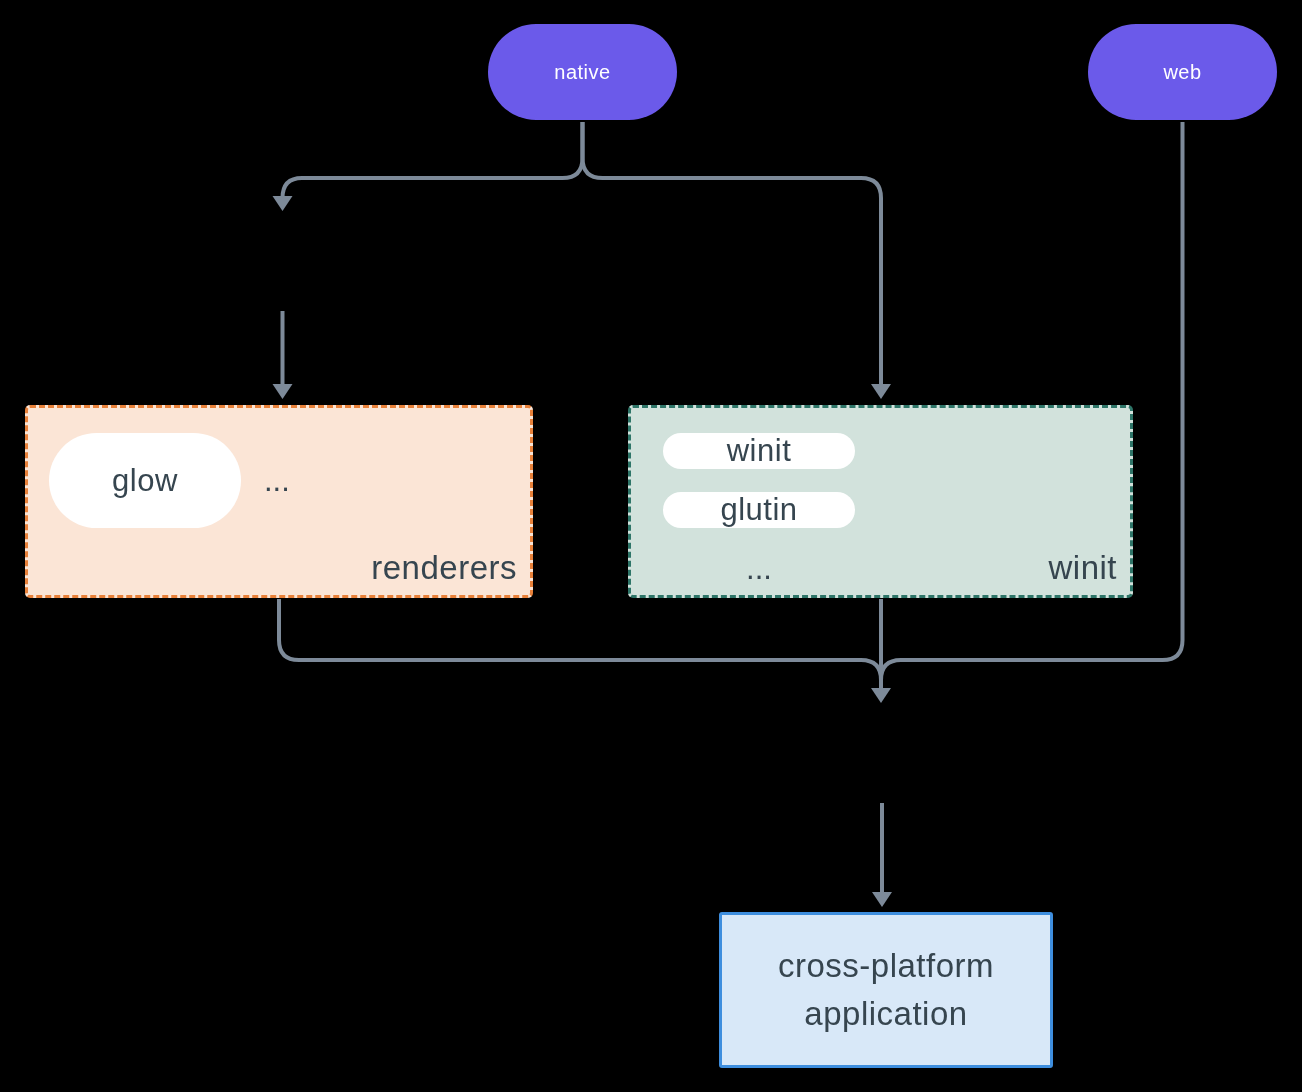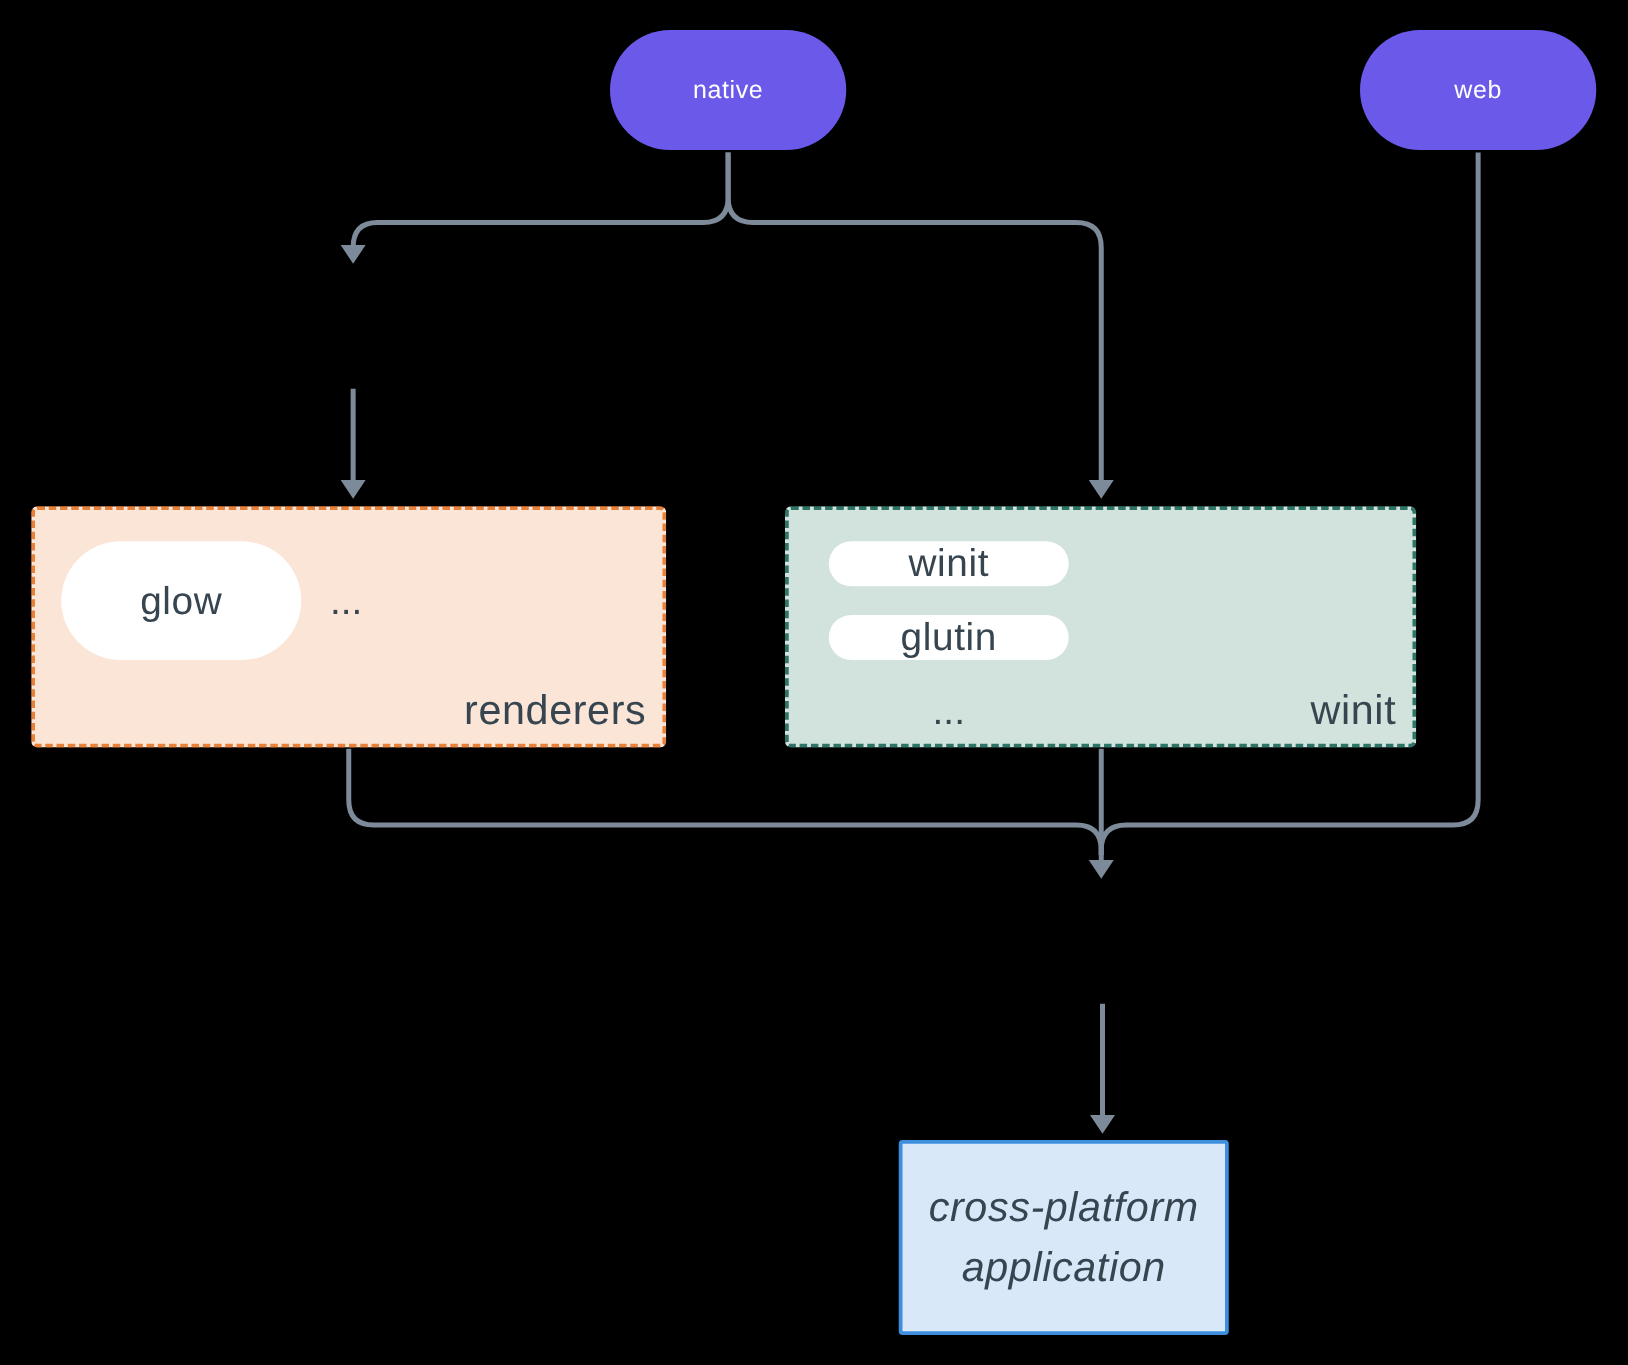--- a/index.html
+++ b/index.html
@@ -67,28 +67,28 @@
     display:flex;align-items:center;justify-content:center;
     font-size:31px;color:var(--dark-text);letter-spacing:0.5px;
   }
   .ellipsis{font-size:31px;color:var(--dark-text);}
   .group-label{
     position:absolute;right:13px;bottom:8px;
     font-size:33px;color:var(--dark-text);letter-spacing:0.5px;
   }
 
   .app-box{
-    position:absolute;left:719px;top:912px;width:264px;height:156px;
+    position:absolute;left:719px;top:912px;width:334px;height:156px;
     background:var(--app-bg);
     border:3px solid var(--app-border);
     border-radius:3px;
     display:flex;align-items:center;justify-content:center;
     text-align:center;
     font-size:33px;line-height:1.45;color:var(--dark-text);
-    padding:0 20px;letter-spacing:0.5px;font-style:italic;
+    padding:0 20px;letter-spacing:0.5px;
   }
 </style>
 </head>
 <body>
 
 <div class="canvas">
 
   <svg class="edges" viewBox="0 0 1302 1092">
 
     <path d="M582.5,122 L582.5,158 Q582.5,178 562.5,178 L302,178 Q282.5,178 282.5,198"></path>

